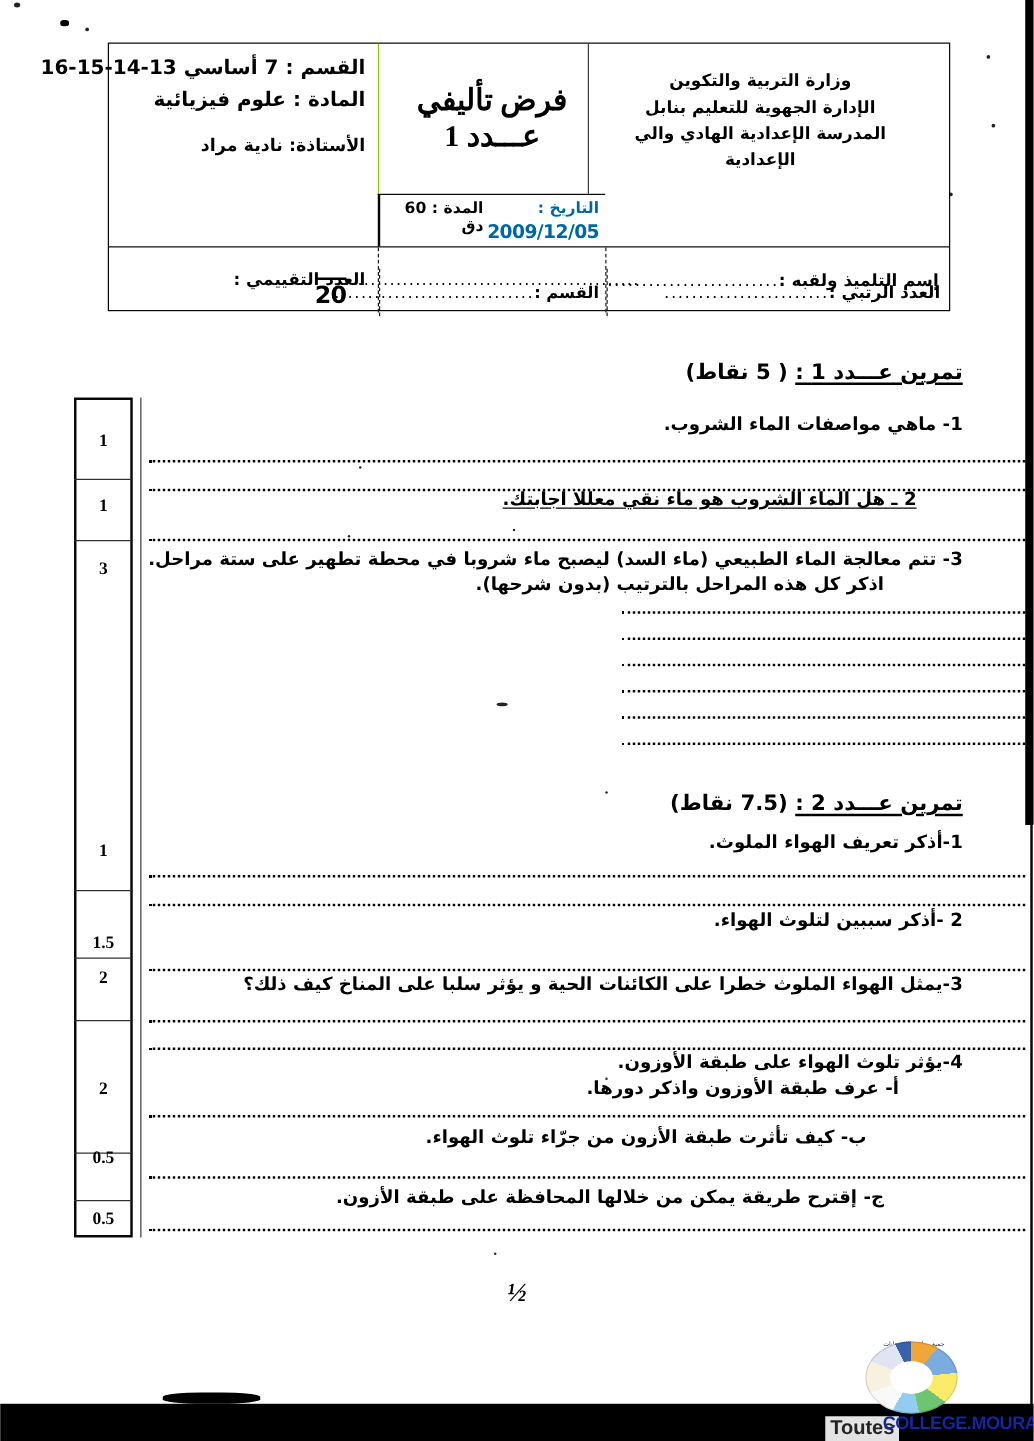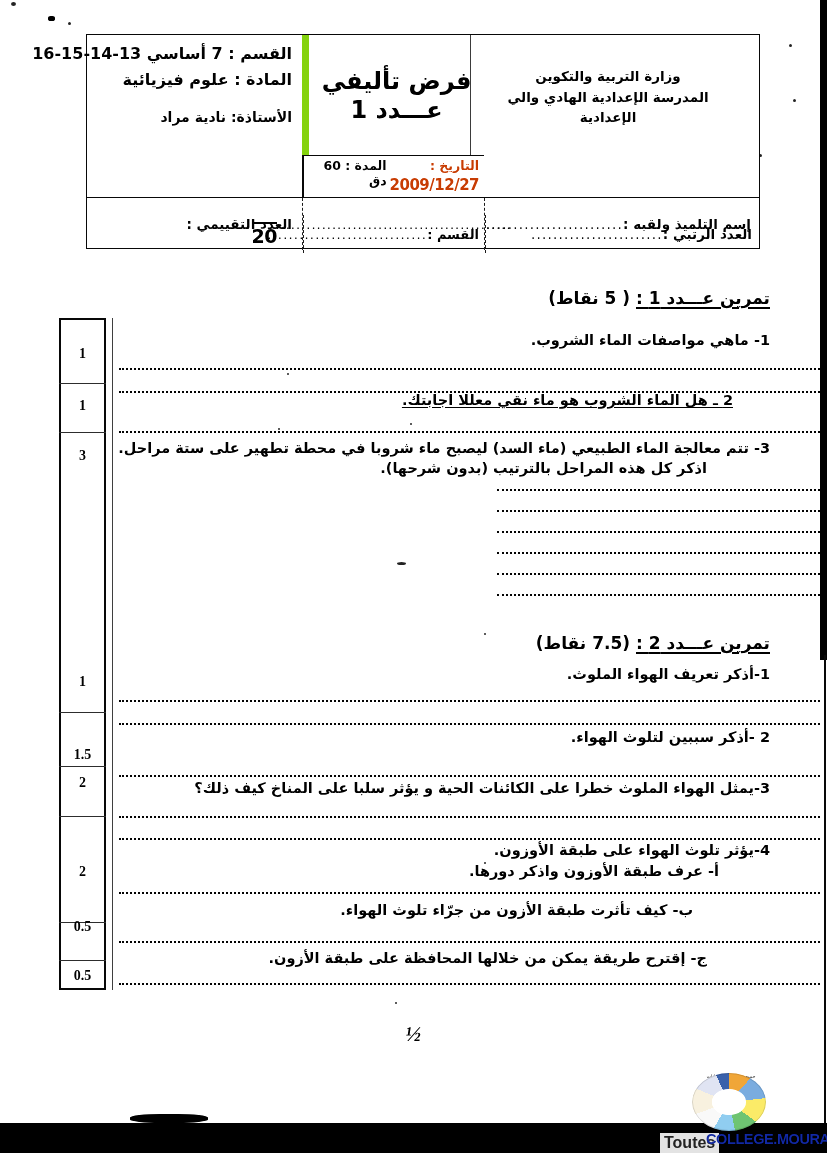--- a/index.html
+++ b/index.html
@@ -75,23 +75,24 @@
   }
   .cell-ministry div {
     font-size: 13.5px;
     line-height: 1.55;
     color: #060606;
     font-weight: 700;
     letter-spacing: -0.2px;
   }
   .cell-title {
     right: 275px; top: 0; width: 182px; height: 120px;
-    border-left: 7px solid #84cc16;
+    border-left: 1px solid #84cc16;
     align-items: center; justify-content: center;
     text-align: center;
+    font-family: Liberation Serif, serif;
   }
   .cell-title .t1 {
     font-size: 24px; font-weight: 700; color: #000;
     line-height: 1.25;
   }
   .cell-title .t2 {
     font-size: 24px; font-weight: 700; color: #000;
     line-height: 1.2; letter-spacing: -1px;
   }
   .cell-class {
@@ -122,21 +123,21 @@
     width: 86px; height: 100%;
     border-left: 1px solid #111;
     box-sizing: border-box;
     display: flex; align-items: flex-start; justify-content: center;
     padding-top: 2px;
     font-size: 12.5px; font-weight: 700; color: #0a0a0a;
   }
   .dur-right {
     flex: 1; height: 100%;
     padding: 2px 5px 0 3px; box-sizing: border-box;
-    font-size: 12.5px; font-weight: 700; color: #c2410c;
+    font-size: 12.5px; font-weight: 700; color: #0369a1;
     line-height: 1.35;
   }
   .dur-right .date-val { font-size: 15px; letter-spacing: -0.5px; }
 
   
   .hdr-row2 {
     position: absolute;
     left: 0; right: 0; top: 162px; height: 53px;
     border-top: 1px solid #111;
     box-sizing: border-box;
@@ -358,40 +359,41 @@
   <div class="speck" style="left:410px;top:423px;width:2px;height:2px;"></div>
   <div class="speck" style="left:278px;top:428px;width:2px;height:2px;"></div>
   <div class="speck" style="left:484px;top:633px;width:2px;height:2px;"></div>
   <div class="speck" style="left:484px;top:862px;width:2px;height:2px;"></div>
   <div class="speck" style="left:395px;top:1002px;width:2px;height:2px;"></div>
 
   <div class="hdr-table">
 
     <div class="hdr-cell cell-ministry">
       <div>وزارة التربية والتكوين</div>
+      <div>الإدارة الجهوية للتعليم بنابل</div>
       <div>المدرسة الإعدادية الهادي والي</div>
       <div>الإعدادية</div>
     </div>
 
     <div class="hdr-cell cell-title">
       <div class="t1">فرض تأليفي</div>
       <div class="t2">عـــدد 1</div>
     </div>
 
     <div class="hdr-cell cell-class">
       <div class="line">القسم : 7 أساسي 13-14-15-16</div>
       <div class="line">المادة : علوم فيزيائية</div>
       <div class="line teacher">الأستاذة: نادية مراد</div>
     </div>
 
     <div class="hdr-duration">
       <div class="dur-left">المدة : 60 دق</div>
       <div class="dur-right">
         <span>التاريخ :</span>
-        <div class="date-val">2009/12/27</div>
+        <div class="date-val">2009/12/05</div>
       </div>
     </div>
 
     <div class="hdr-row2">
       <div class="r2c-name">
         <span>إسم التلميذ ولقبه :</span>
         <span class="dotfill">..........................</span>
       </div>
       <div class="r2c-mid dotfill">..............................................</div>
       <div class="r2c-score">العدد التقييمي :</div>

